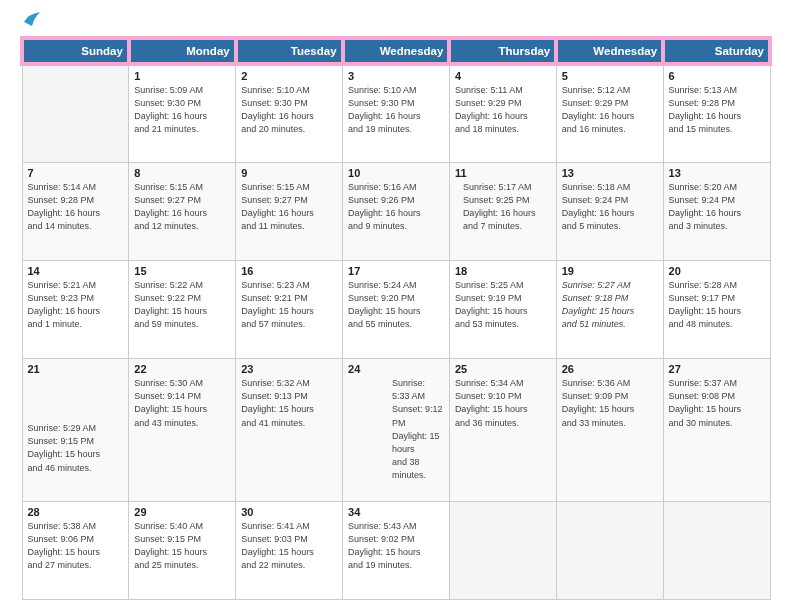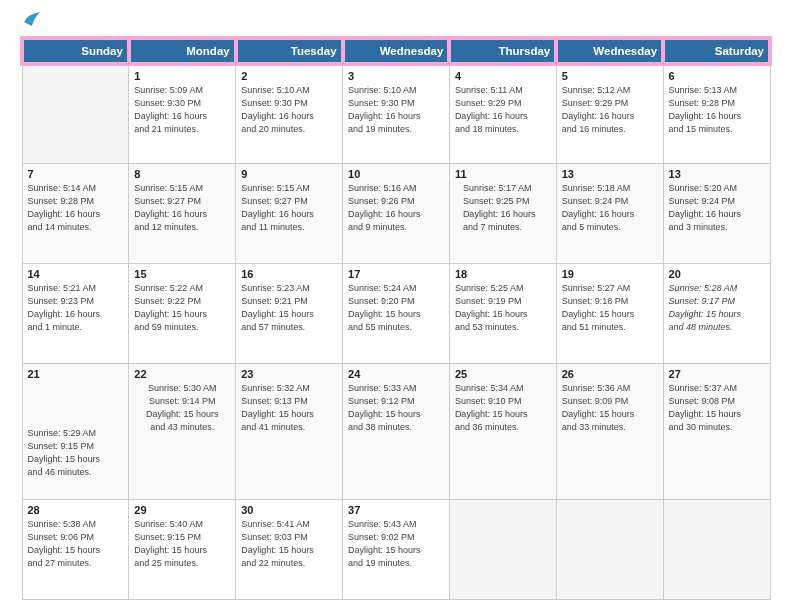--- a/index.html
+++ b/index.html
@@ -255,58 +255,58 @@
           </td>
           <td>
             <span class="day-num">18</span>
             <div class="day-info" style="white-space: pre-line;">Sunrise: 5:25 AM
 Sunset: 9:19 PM
 Daylight: 15 hours
 and 53 minutes.</div>
           </td>
           <td>
             <span class="day-num">19</span>
-            <div class="day-info" style="white-space: pre-line;">Sunrise: 5:27 AM
+            <div class="day-info" style="white-space: pre-line; font-style: italic;">Sunrise: 5:27 AM
 Sunset: 9:18 PM
 Daylight: 15 hours
 and 51 minutes.</div>
           </td>
           <td>
             <span class="day-num">20</span>
-            <div class="day-info" style="white-space: pre-line; font-style: italic;">Sunrise: 5:28 AM
+            <div class="day-info" style="white-space: pre-line;">Sunrise: 5:28 AM
 Sunset: 9:17 PM
 Daylight: 15 hours
 and 48 minutes.</div>
           </td>
         </tr>
         <tr style="background: rgb(240, 244, 248);">
           <td>
             <span class="day-num">21</span>
             <div class="day-info" style="white-space: pre-line; margin-top: 47px;">Sunrise: 5:29 AM
 Sunset: 9:15 PM
 Daylight: 15 hours
 and 46 minutes.</div>
           </td>
           <td>
             <span class="day-num">22</span>
-            <div class="day-info" style="white-space: pre-line; text-align: center;">Sunrise: 5:30 AM
+            <div class="day-info" style="white-space: pre-line;">Sunrise: 5:30 AM
 Sunset: 9:14 PM
 Daylight: 15 hours
 and 43 minutes.</div>
           </td>
           <td>
             <span class="day-num">23</span>
             <div class="day-info" style="white-space: pre-line;">Sunrise: 5:32 AM
 Sunset: 9:13 PM
 Daylight: 15 hours
 and 41 minutes.</div>
           </td>
           <td>
             <span class="day-num">24</span>
-            <div class="day-info" style="white-space: pre-line;">Sunrise: 5:33 AM
+            <div class="day-info" style="white-space: pre-line; margin-left: 44px;">Sunrise: 5:33 AM
 Sunset: 9:12 PM
 Daylight: 15 hours
 and 38 minutes.</div>
           </td>
           <td>
             <span class="day-num">25</span>
             <div class="day-info" style="white-space: pre-line;">Sunrise: 5:34 AM
 Sunset: 9:10 PM
 Daylight: 15 hours
 and 36 minutes.</div>
@@ -342,21 +342,21 @@
 and 25 minutes.</div>
           </td>
           <td>
             <span class="day-num">30</span>
             <div class="day-info" style="white-space: pre-line;">Sunrise: 5:41 AM
 Sunset: 9:03 PM
 Daylight: 15 hours
 and 22 minutes.</div>
           </td>
           <td>
-            <span class="day-num">37</span>
+            <span class="day-num">34</span>
             <div class="day-info" style="white-space: pre-line;">Sunrise: 5:43 AM
 Sunset: 9:02 PM
 Daylight: 15 hours
 and 19 minutes.</div>
           </td>
           <td class="empty"></td>
           <td class="empty"></td>
           <td class="empty"></td>
         </tr>
       </tbody>

